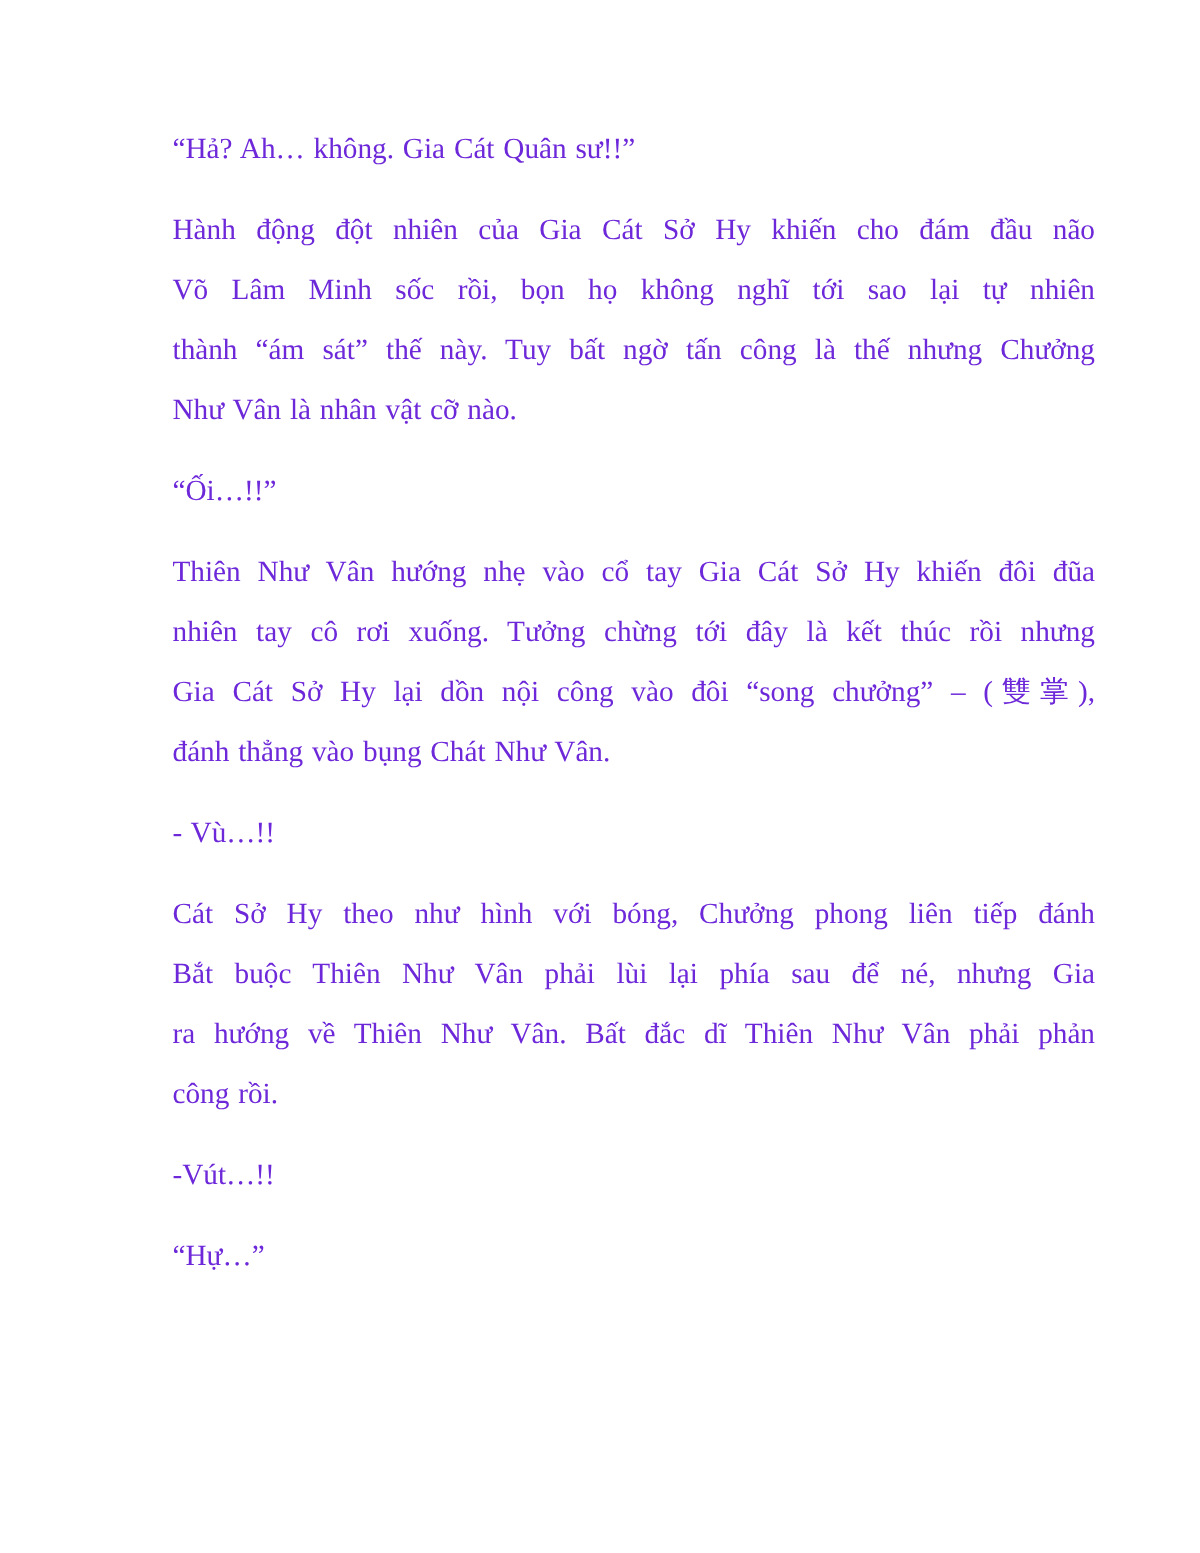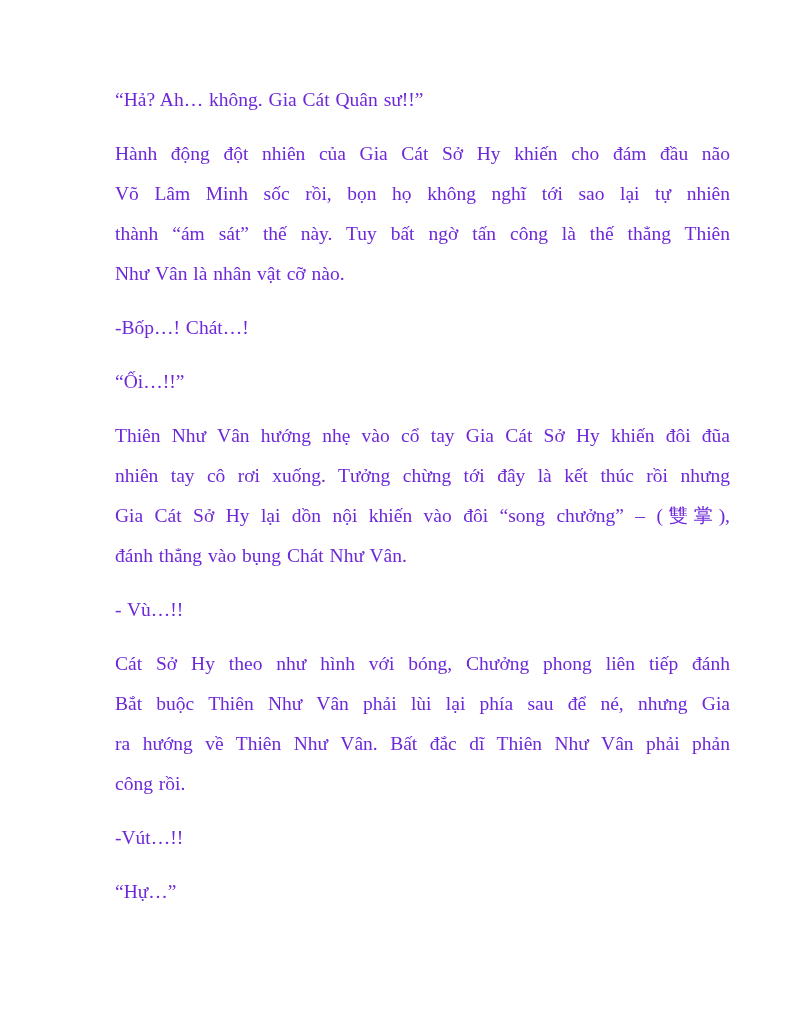--- a/index.html
+++ b/index.html
@@ -42,33 +42,30 @@
 <body>
 
 <div class="page" style="background: rgb(255, 255, 255); color: #6d28d9; margin-left: 22px;">
   <div class="content">
       <div class="paragraph">
         <div class="line">“Hả? Ah… không. Gia Cát Quân sư!!”</div>
       </div>
       <div class="paragraph">
         <div class="line fill">Hành động đột nhiên của Gia Cát Sở Hy khiến cho đám đầu não</div>
         <div class="line fill">Võ Lâm Minh sốc rồi, bọn họ không nghĩ tới sao lại tự nhiên</div>
-        <div class="line fill">thành “ám sát” thế này. Tuy bất ngờ tấn công là thế thẳng Thiên</div>
+        <div class="line fill">thành “ám sát” thế này. Tuy bất ngờ tấn công là thế nhưng Chưởng</div>
         <div class="line">Như Vân là nhân vật cỡ nào.</div>
-      </div>
-      <div class="paragraph">
-        <div class="line">-Bốp…! Chát…!</div>
       </div>
       <div class="paragraph">
         <div class="line">“Ối…!!”</div>
       </div>
       <div class="paragraph">
         <div class="line fill">Thiên Như Vân hướng nhẹ vào cổ tay Gia Cát Sở Hy khiến đôi đũa</div>
         <div class="line fill">nhiên tay cô rơi xuống. Tưởng chừng tới đây là kết thúc rồi nhưng</div>
-        <div class="line fill">Gia Cát Sở Hy lại dồn nội khiến vào đôi “song chưởng” – (雙掌),</div>
+        <div class="line fill">Gia Cát Sở Hy lại dồn nội công vào đôi “song chưởng” – (雙掌),</div>
         <div class="line">đánh thẳng vào bụng Chát Như Vân.</div>
       </div>
       <div class="paragraph">
         <div class="line">- Vù…!!</div>
       </div>
       <div class="paragraph">
         <div class="line fill">Cát Sở Hy theo như hình với bóng, Chưởng phong liên tiếp đánh</div>
         <div class="line fill">Bắt buộc Thiên Như Vân phải lùi lại phía sau để né, nhưng Gia</div>
         <div class="line fill">ra hướng về Thiên Như Vân. Bất đắc dĩ Thiên Như Vân phải phản</div>
         <div class="line">công rồi.</div>

